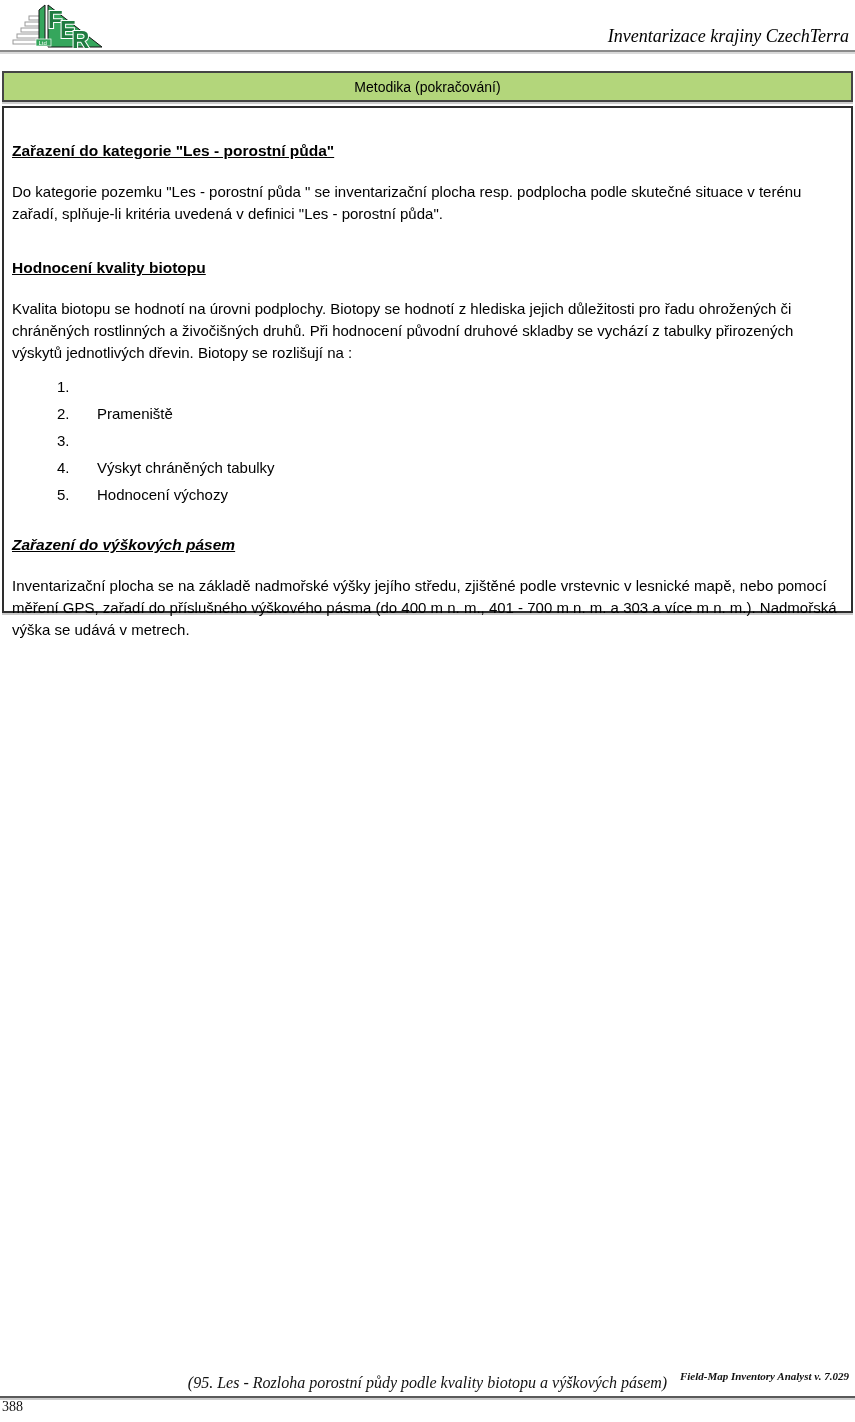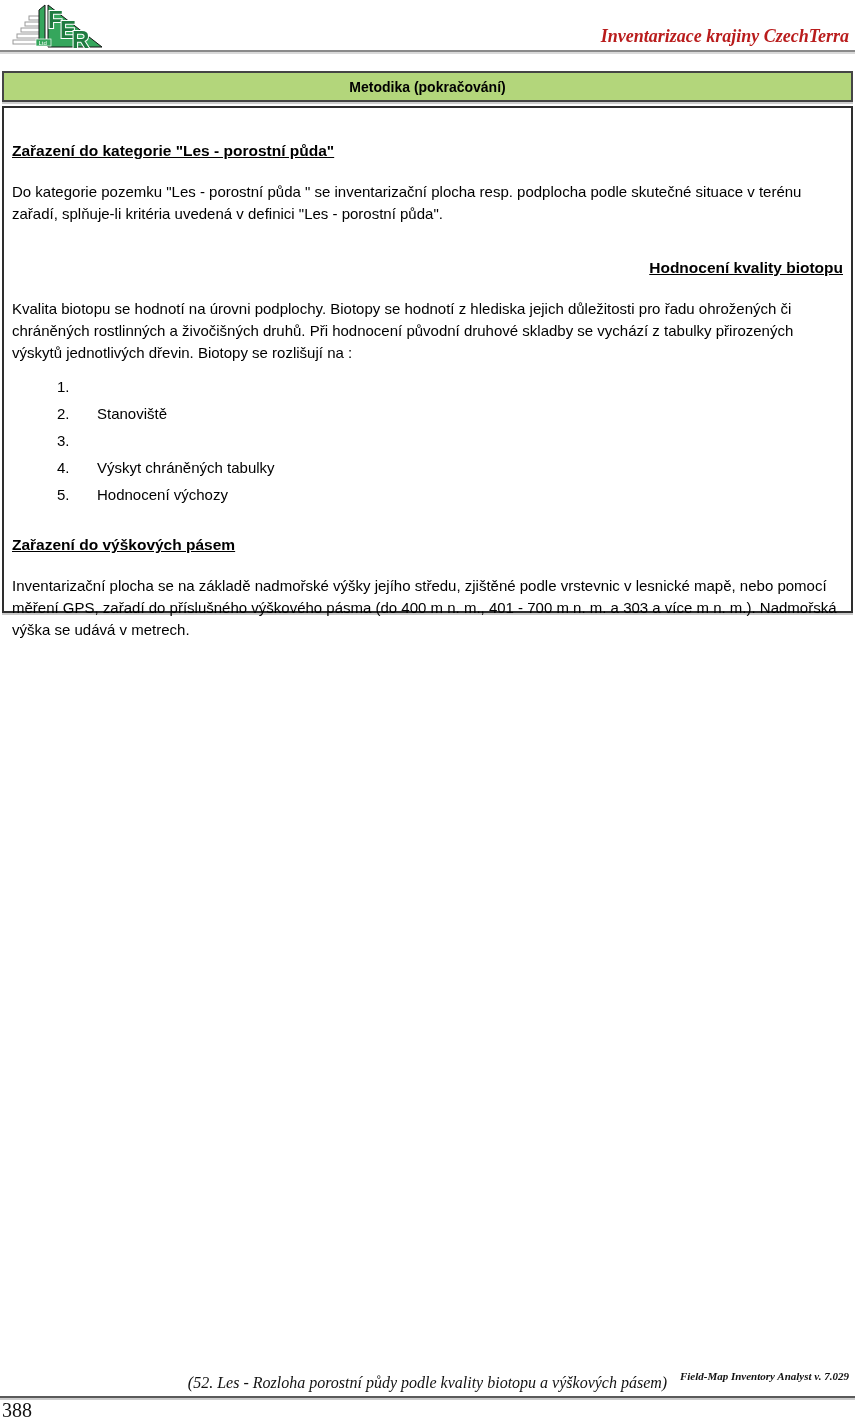--- a/index.html
+++ b/index.html
@@ -9,71 +9,71 @@
     background:#fff;
     font-family:"Liberation Sans", sans-serif;
     color:#000;
     overflow:hidden;
   }
   
   .logo{position:absolute;left:8px;top:3px;width:102px;height:52px;}
   .header-title{
     position:absolute;right:6px;top:26px;
     font-family:"Liberation Serif", serif;
-    font-style:italic;font-size:18px;color:#b91c1c;font-weight:bold;
+    font-style:italic;font-size:18px;color:#000000;
   }
   .rule-top{
     position:absolute;left:0;right:0;top:50px;height:2px;
     background:#8a8a8a;box-shadow:0 2px 0 #d9d9d9;
   }
   
   .title-bar{
     position:absolute;left:2px;right:2px;top:71px;height:27px;
     background:#b3d67b;
     border:2px solid #454545;
     box-shadow:0 2px 0 #cfcfcf;
     display:flex;align-items:center;justify-content:center;
   }
-  .title-bar span{font-weight:bold;font-size:14px;color:#000;}
+  .title-bar span{font-weight:normal;font-size:14px;color:#000;}
   
   .body-box{
     position:absolute;left:2px;right:2px;top:106px;height:507px;
     border:2px solid #2e2e2e;
     box-shadow:0 2px 0 #c9c9c9;
     background:#fff;
     padding:0 8px;
     box-sizing:border-box;
     font-size:15px;line-height:22px;
   }
   .sec-heading{
     font-weight:bold;text-decoration:underline;
     font-size:15.5px;margin:0;
   }
   .h1{margin-top:32px;}
-  .h2{margin-top:32px;text-align:right;}
-  .h3{margin-top:28px;}
+  .h2{margin-top:32px;}
+  .h3{margin-top:28px;font-style:italic;}
   .para{margin:0;margin-top:19px;}
   .biotope-list{margin-top:12px;margin-left:45px;}
   .list-row{display:flex;margin-bottom:5px;}
   .list-num{width:40px;flex:0 0 40px;}
   
   .caption{
     position:absolute;left:0;right:0;top:1374px;
     text-align:center;
     font-family:"Liberation Serif", serif;
     font-style:italic;font-size:16px;color:#111;
   }
   .rule-bottom{
     position:absolute;left:0;right:0;top:1396px;height:2px;
     background:#5a5a5a;box-shadow:0 2px 0 #cccccc;
   }
   .page-number{
     position:absolute;left:2px;top:1399px;
     font-family:"Liberation Serif", serif;
-    font-size:20px;color:#111;
+    font-size:14px;color:#111;
   }
   .app-version{
     position:absolute;right:6px;top:1370px;
     font-style:italic;font-weight:600;font-size:11px;color:#111;
     font-family:Liberation Serif, serif;
   }
 </style>
 </head>
 <body>
 
@@ -119,41 +119,41 @@
 
     <p class="sec-heading h2">Hodnocení kvality biotopu</p>
     <p class="para">Kvalita biotopu se hodnotí na úrovni podplochy. Biotopy se hodnotí z hlediska jejich důležitosti pro řadu ohrožených či chráněných rostlinných a živočišných druhů. Při hodnocení původní druhové skladby se vychází z tabulky přirozených výskytů jednotlivých dřevin. Biotopy se rozlišují na :</p>
 
     <div class="biotope-list">
       <div class="list-row">
         <span class="list-num">1.</span>
       </div>
       <div class="list-row">
         <span class="list-num">2.</span>
-        <span>Stanoviště</span>
+        <span>Prameniště</span>
       </div>
       <div class="list-row">
         <span class="list-num">3.</span>
       </div>
       <div class="list-row">
         <span class="list-num">4.</span>
         <span>Výskyt chráněných tabulky</span>
       </div>
       <div class="list-row">
         <span class="list-num">5.</span>
         <span>Hodnocení výchozy</span>
       </div>
     </div>
 
     <p class="sec-heading h3">Zařazení do výškových pásem</p>
     <p class="para">Inventarizační plocha se na základě nadmořské výšky jejího středu, zjištěné podle vrstevnic v lesnické mapě, nebo pomocí měření GPS, zařadí do příslušného výškového pásma (do 400 m n. m., 401 - 700 m n. m. a 303 a více m n. m.). Nadmořská výška se udává v metrech.</p>
 
   </div>
 
-  <div class="caption">(52. Les - Rozloha porostní půdy podle kvality biotopu a výškových pásem)</div>
+  <div class="caption">(95. Les - Rozloha porostní půdy podle kvality biotopu a výškových pásem)</div>
 
   <div class="rule-bottom"></div>
 
   <div class="page-number">388</div>
 
   <div class="app-version">Field-Map Inventory Analyst v. 7.029</div>
 
 </div>
 
 </body></html>

